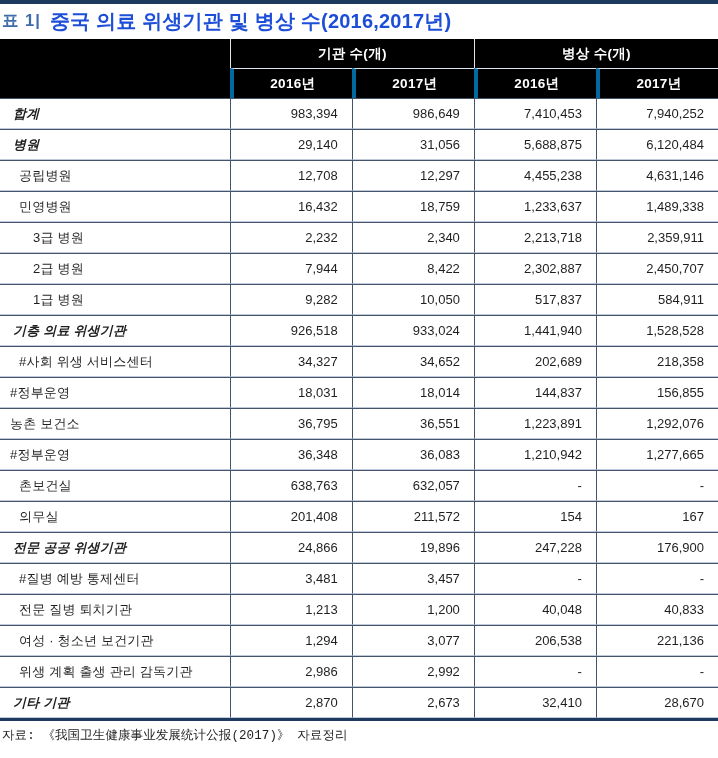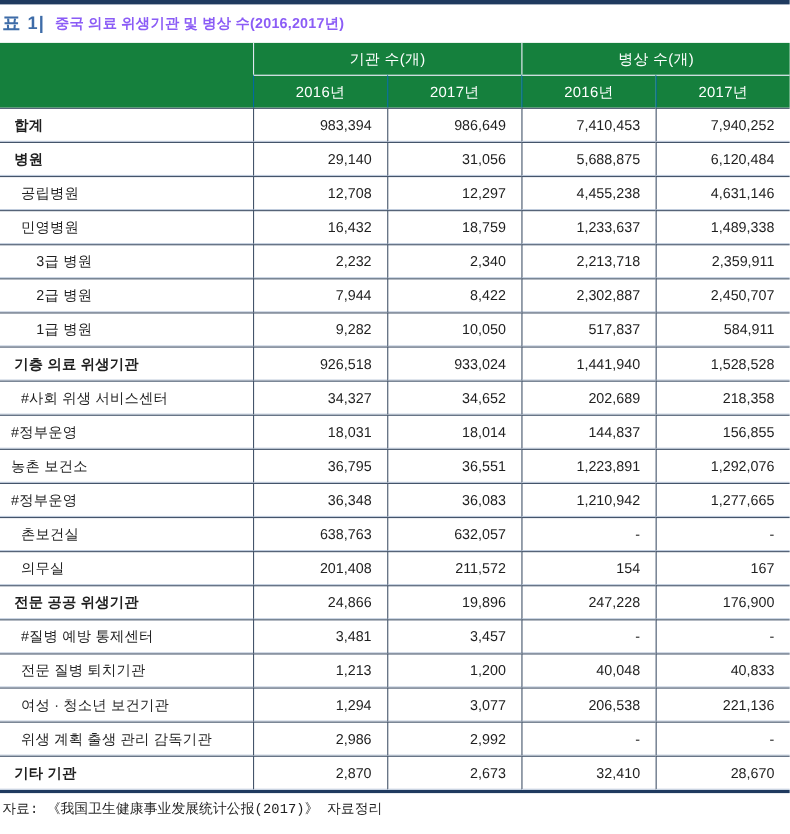--- a/index.html
+++ b/index.html
@@ -29,70 +29,70 @@
     height: 22px;
   }
   .tprefix {
     color: #3E6CA8;
     font-weight: bold;
     font-size: 16.5px;
     letter-spacing: 1px;
     white-space: nowrap;
   }
   .ttext {
-    color: #8b5cf6;
+    color: #1d4ed8;
     font-weight: bold;
-    font-size: 13px;
+    font-size: 20px;
     letter-spacing: 0.2px;
     white-space: nowrap;
   }
   table.stats {
     width: 718px;
     border-collapse: separate;
     border-spacing: 0;
     table-layout: fixed;
     border-bottom: 3px solid #1F3A5F;
   }
   col.c-label { width: 32%; }
   col.c-num   { width: 17%; }
 
   thead th {
-    background: #15803d;
+    background: #000000;
     color: #ffffff;
-    font-weight: normal;
+    font-weight: bold;
     font-size: 13.5px;
     text-align: center;
     vertical-align: middle;
     height: 29px;
     padding: 0;
     letter-spacing: 0.3px;
   }
   thead th.group { border-left: 1px solid #dfe6f0; }
-  thead th.year  { border-top: 1px solid #dfe6f0; border-left: 1px solid #0369a1; }
+  thead th.year  { border-top: 1px solid #dfe6f0; border-left: 4px solid #0369a1; }
   thead th.corner { border: none; }
 
   tbody td {
     height: 29px;
     font-size: 13px;
     vertical-align: middle;
     padding: 0;
     border-top: 1px solid #44546A;
     border-bottom: 1px solid #BFCBDC;
     background: #ffffff;
   }
   tbody td.label {
     text-align: left;
     letter-spacing: 0.2px;
   }
   tbody td.num {
     text-align: right;
     padding-right: 14px;
     border-left: 1px solid #44546A;
   }
-  td.label.ind0 { padding-left: 13px; }
+  td.label.ind0 { padding-left: 13px; font-style: italic; }
   td.label.ind1 { padding-left: 19px; }
   td.label.ind2 { padding-left: 10px; }
   td.label.ind3 { padding-left: 33px; }
   td.label.bold { font-weight: bold; }
 
   .source {
     margin-top: 6px;
     padding-left: 2px;
     font-size: 12.5px;
     color: #1f1f1f;

